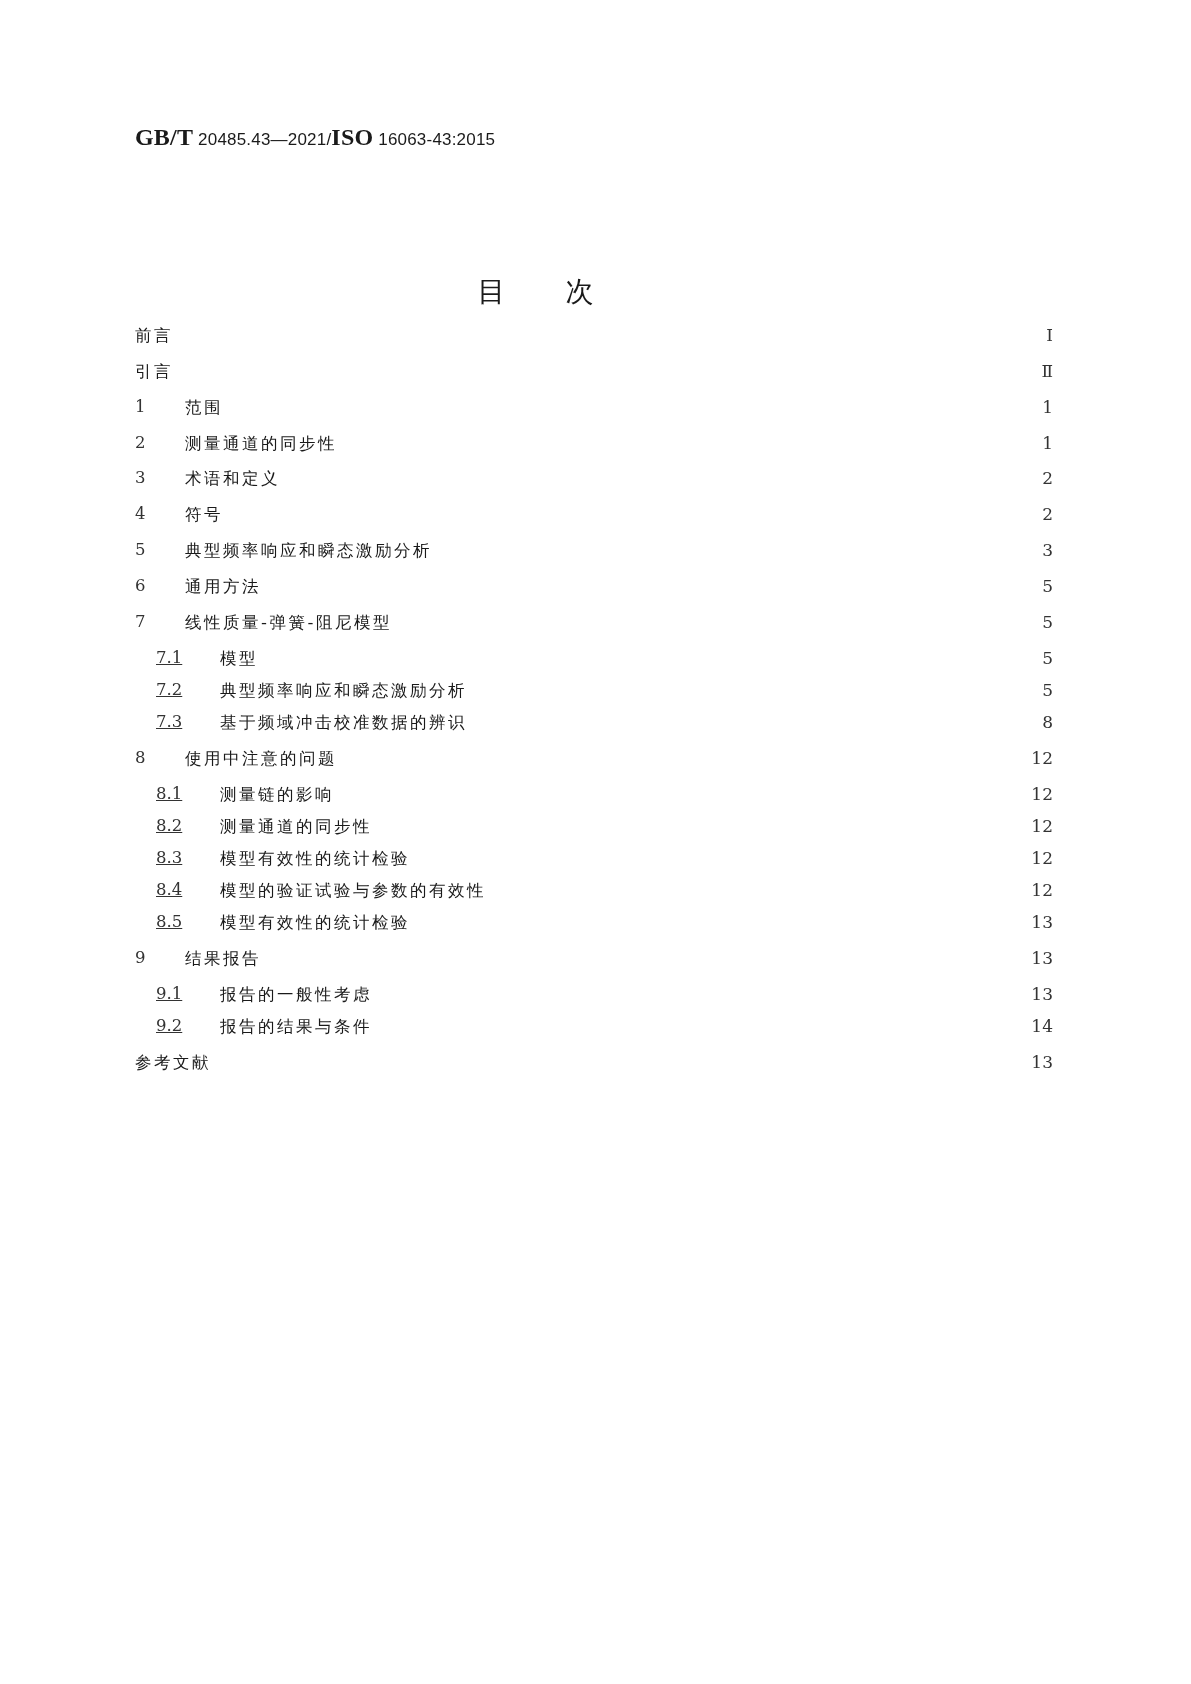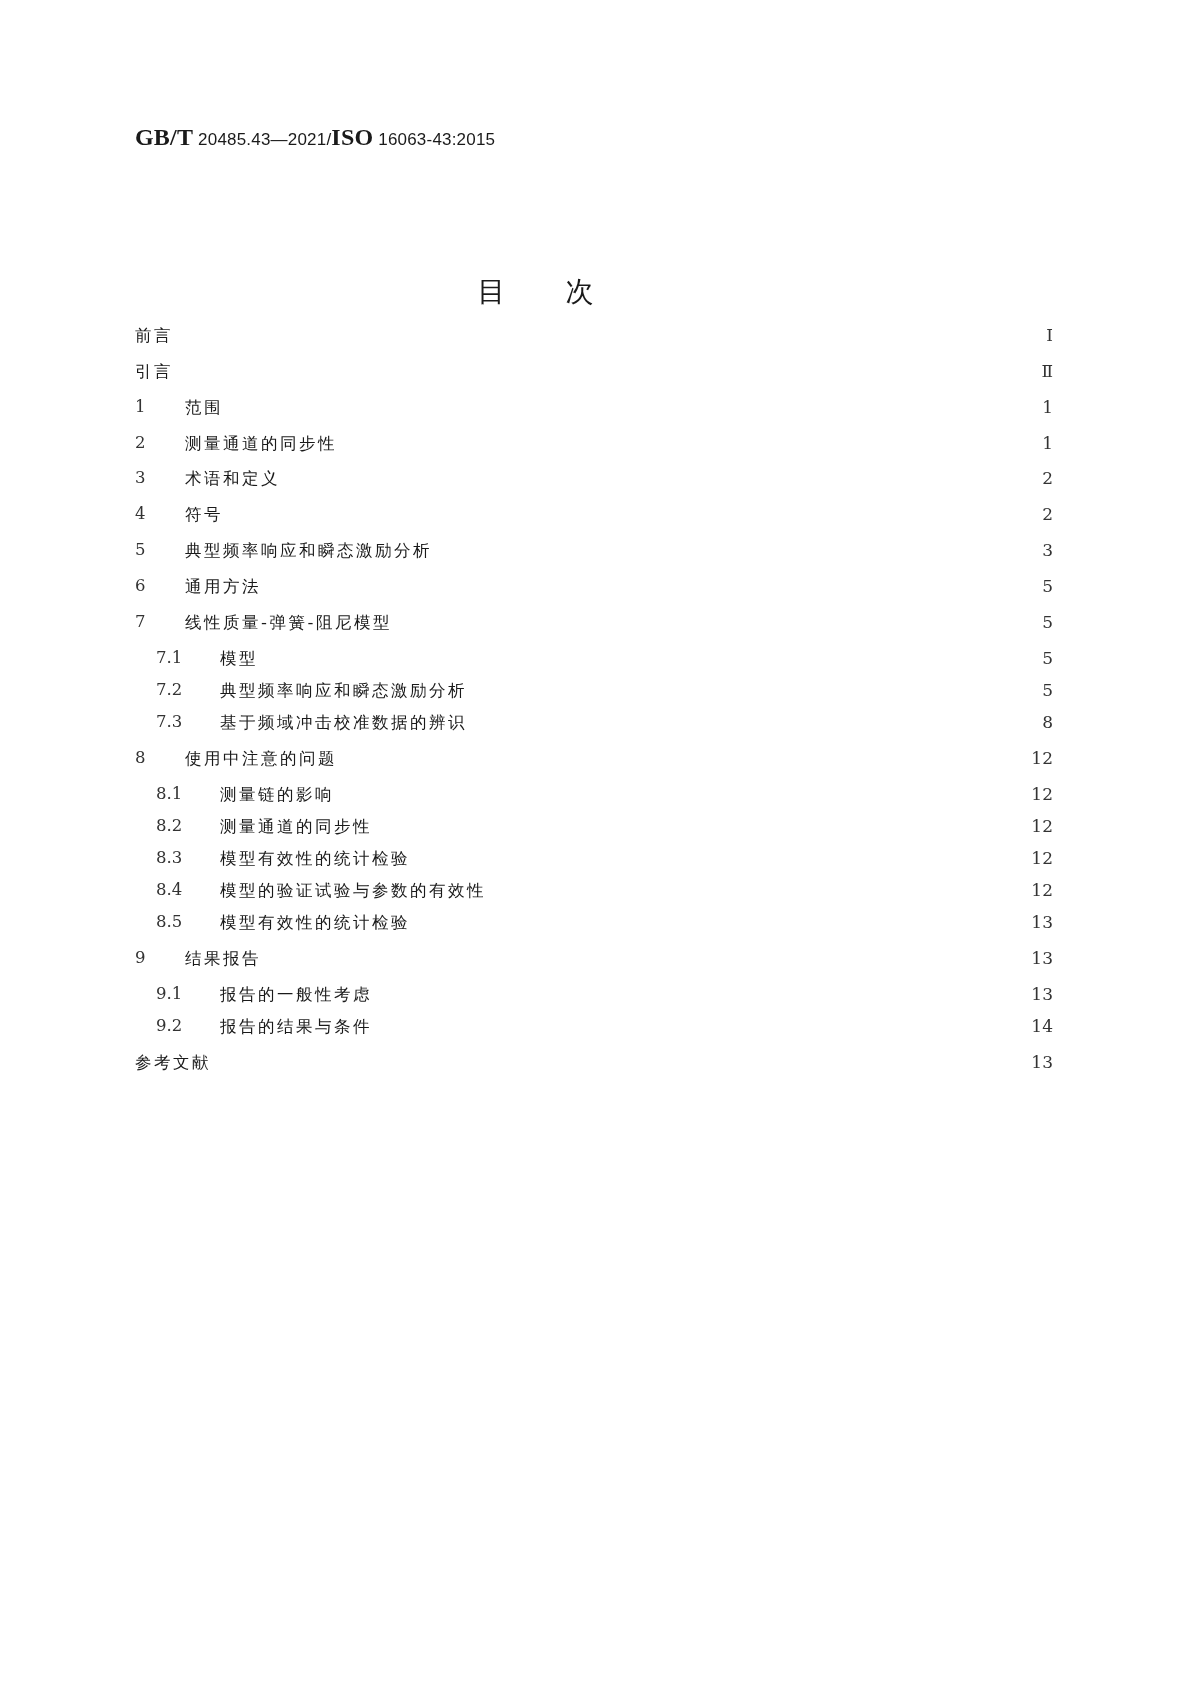--- a/index.html
+++ b/index.html
@@ -9,21 +9,21 @@
             font-family: "Liberation Sans", "DejaVu Sans", sans-serif; }
   .header b { font-family: "Liberation Serif", serif; font-weight: bold; font-size: 24px; }
   .title { position: absolute; left: 0; width: 1071px; top: 225px; text-align: center;
            font-family: "DejaVu Sans", sans-serif; font-weight: normal; font-size: 28px;
            letter-spacing: 60px; text-indent: 60px; margin-top: 48px; }
   .toc { position: absolute; left: 135px; width: 922px; top: 325px; }
   .row { position: absolute; left: 0; right: 4px; height: 28px; display: flex; align-items: flex-start;
          font-size: 16.5px; font-family: "DejaVu Sans", sans-serif; gap: 14px; }
   .row.sub { left: 21px; }
   .num { display: inline-block; width: 36px; flex: 0 0 auto; font-family: "DejaVu Serif", serif; color: #333; }
-  .row.sub .num { width: 50px; }
+  .row.sub .num { width: 50px; text-decoration: underline; }
   .label { flex: 0 0 auto; letter-spacing: 2.5px; white-space: nowrap; }
   .leader { flex: 1 1 auto; overflow: hidden; white-space: nowrap; margin: 0 6px; height: 20px;
             background-image: radial-gradient(circle, #111 1.1px, transparent 1.3px);
             background-size: 6.5px 20px; background-repeat: repeat-x; background-position: left 12px; }
   .page { flex: 0 0 auto; width: 30px; text-align: right; font-family: "DejaVu Serif", serif;
           color: #333; font-size: 17px; }
 </style>
 </head>
 <body>
 

